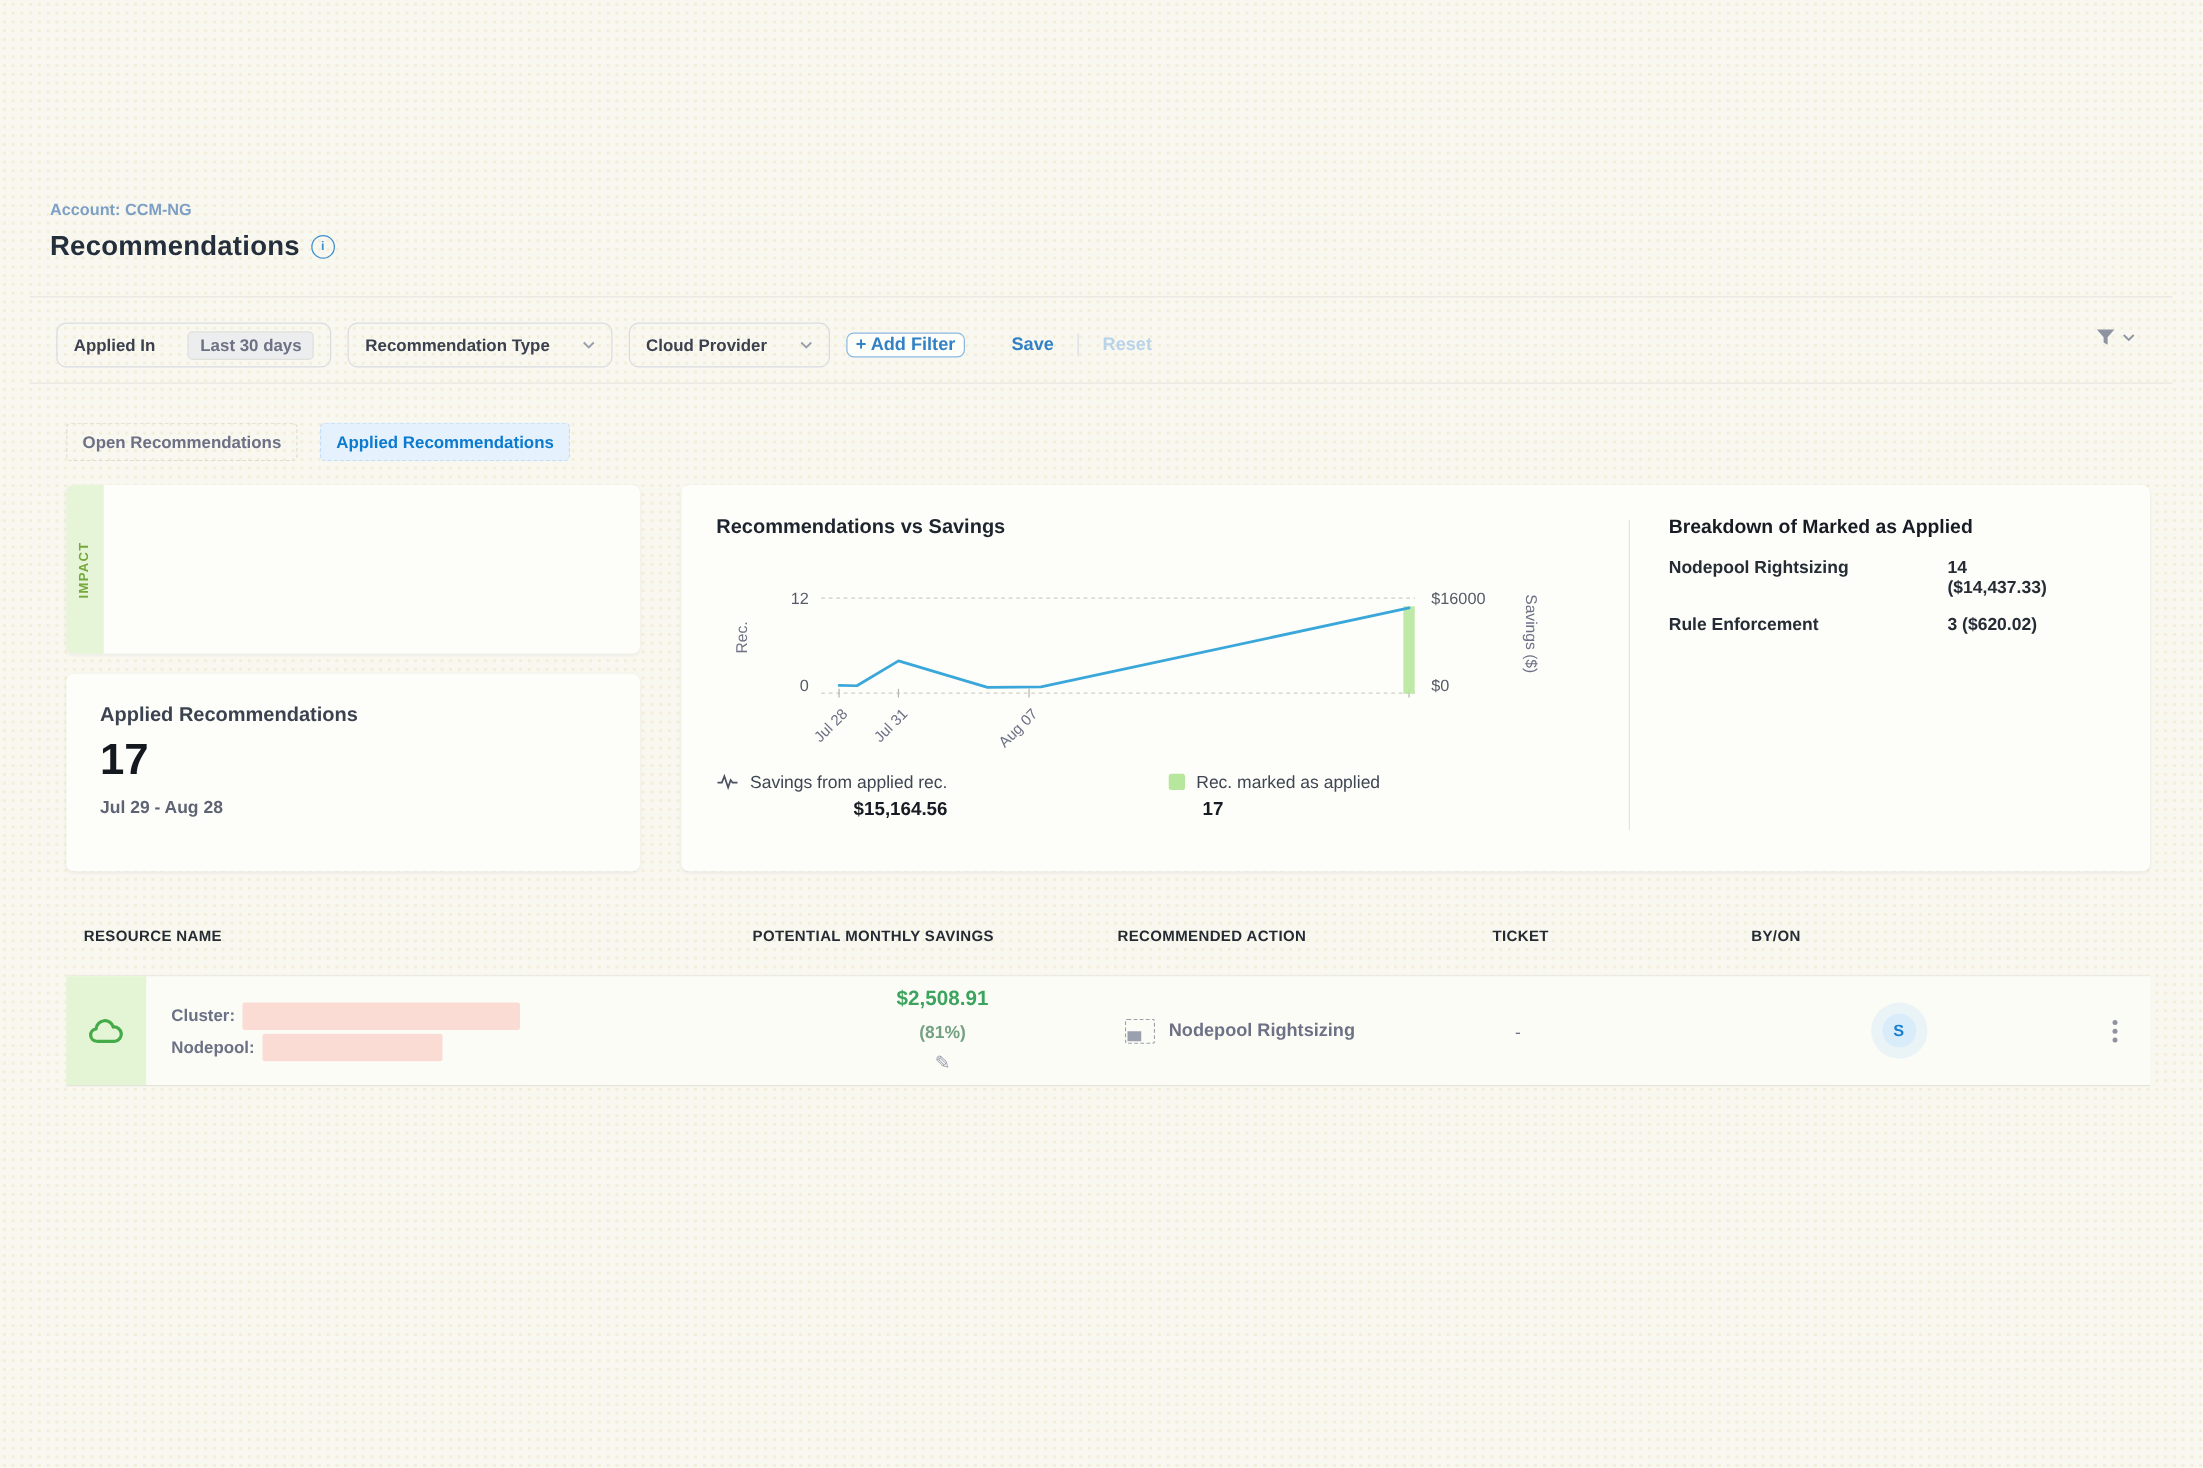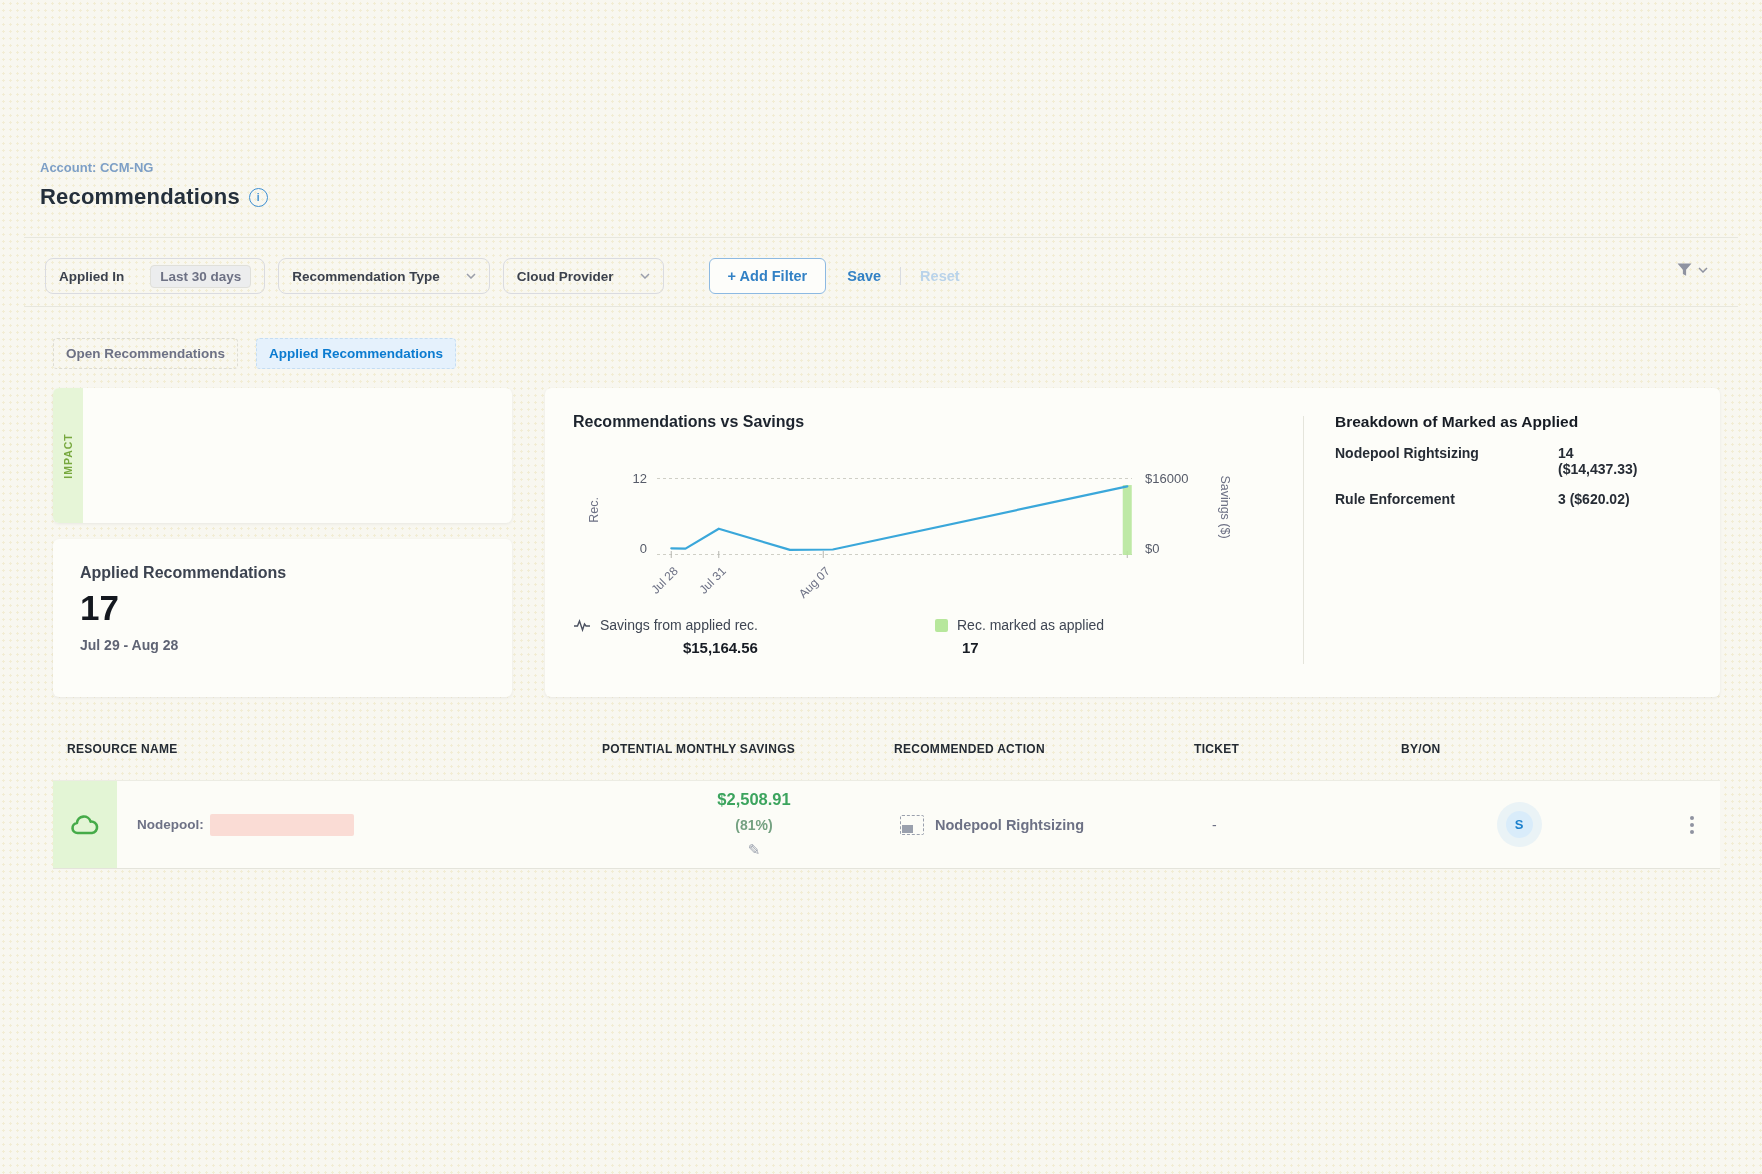--- a/index.html
+++ b/index.html
@@ -18,22 +18,22 @@
   .btn{display:inline-flex;align-items:center;gap:9px;height:36px;padding:0 17px;border:1px solid #a5c9e9;
     border-radius:4px;background:#fdfdfa;color:#2e80c6;font-weight:700;font-size:14.5px;cursor:pointer;}
   .divider-h{left:24px;right:24px;height:1px;background:#e7e7de;}
 
   
   .filter-bar{left:45px;top:258px;display:flex;align-items:center;gap:13px;}
   .chip{display:inline-flex;align-items:center;gap:26px;height:34px;padding:0 13px;border:1px solid #dadbe0;
     border-radius:8px;font-size:13.5px;color:#3b414d;font-weight:600;background:transparent;}
   .chip .val{background:#ecedee;border:1px solid #e0e0da;border-radius:4px;padding:3px 9px;color:#6d7184;font-weight:600;}
   .chev{width:10px;height:6px;}
-  .add-filter{display:inline-flex;align-items:center;gap:8px;height:36px;padding:0 18px;border:1.4px solid #8cb9e2;
-    border-radius:6px;background:#fdfdfa;color:#3281c5;font-weight:700;font-size:14.5px;margin-left:32px;}
+  .add-filter{display:inline-flex;align-items:center;gap:8px;height:20px;padding:0 7px;border:1.4px solid #8cb9e2;
+    border-radius:6px;background:#fdfdfa;color:#3281c5;font-weight:700;font-size:14.5px;}
   .link-btn{font-size:14.5px;font-weight:700;color:#3281c5;background:none;border:none;padding:0 6px;}
   .link-btn.disabled{color:#b9d3ea;}
   .vsep{width:1px;height:18px;background:#d9dce1;}
   .funnel-wrap{right:54px;top:262px;display:flex;align-items:center;gap:5px;color:#8f93a1;}
 
   
   .tabs{left:53px;top:338px;display:flex;gap:18px;align-items:center;}
   .tab{font-size:13.5px;font-weight:700;color:#6d7185;padding:7px 12px;border:1px dashed #dddcd2;border-radius:4px;background:transparent;}
   .tab.active{color:#0b7bd0;background:#e5f1fc;border:1px dashed #c4ddf3;}
 
@@ -135,21 +135,21 @@
           <path d="M1 1l4 4 4-4" fill="none" stroke="#9a9eab" stroke-width="1.5"></path>
         </svg>
     </div>
     <div class="chip">
       <span>Cloud Provider</span>
       <svg class="chev" viewBox="0 0 10 6">
           <path d="M1 1l4 4 4-4" fill="none" stroke="#9a9eab" stroke-width="1.5"></path>
         </svg>
     </div>
     <button class="add-filter">+ Add Filter</button>
-    <button class="link-btn" style="margin-left:2px;">Save</button>
+    <button class="link-btn" style="margin-left:18px;">Save</button>
     <div class="vsep"></div>
     <button class="link-btn disabled">Reset</button>
   </div>
   <div class="abs funnel-wrap">
     <svg class="icon" width="17" height="16" viewBox="0 0 17 16">
       <path d="M1.5 1.5h14l-5.4 6.2v6.1l-3.2-1.9V7.7z" fill="#8f93a1"></path>
     </svg>
     <svg class="chev" viewBox="0 0 10 6" width="10" height="6">
         <path d="M1 1l4 4 4-4" fill="none" stroke="#8f93a1" stroke-width="1.5"></path>
       </svg>
@@ -244,20 +244,21 @@
     <div class="th-byon">BY/ON</div>
   </div>
 
   <div class="abs trow">
     <div class="cell-cloud">
       <svg class="icon" width="30" height="24" viewBox="0 0 30 24">
         <path d="M7.5 20a5 5 0 0 1-.6-9.96A7 7 0 0 1 20.6 8.6 5.7 5.7 0 0 1 22 20z" fill="none" stroke="#45ab48" stroke-width="2.6" stroke-linejoin="round"></path>
       </svg>
     </div>
     <div class="cell-resource">
+      <div><span>Cluster:</span><span class="redact" style="width:222px;"></span></div>
       <div><span>Nodepool:</span><span class="redact" style="width:144px;"></span></div>
     </div>
     <div class="cell-savings">
       <span class="savings-amt">$2,508.91</span>
       <span class="savings-pct">(81%)</span>
       <span class="pencil">✎</span>
     </div>
     <div class="cell-action">
       <span class="action-ic"></span>
       <span>Nodepool Rightsizing</span>

